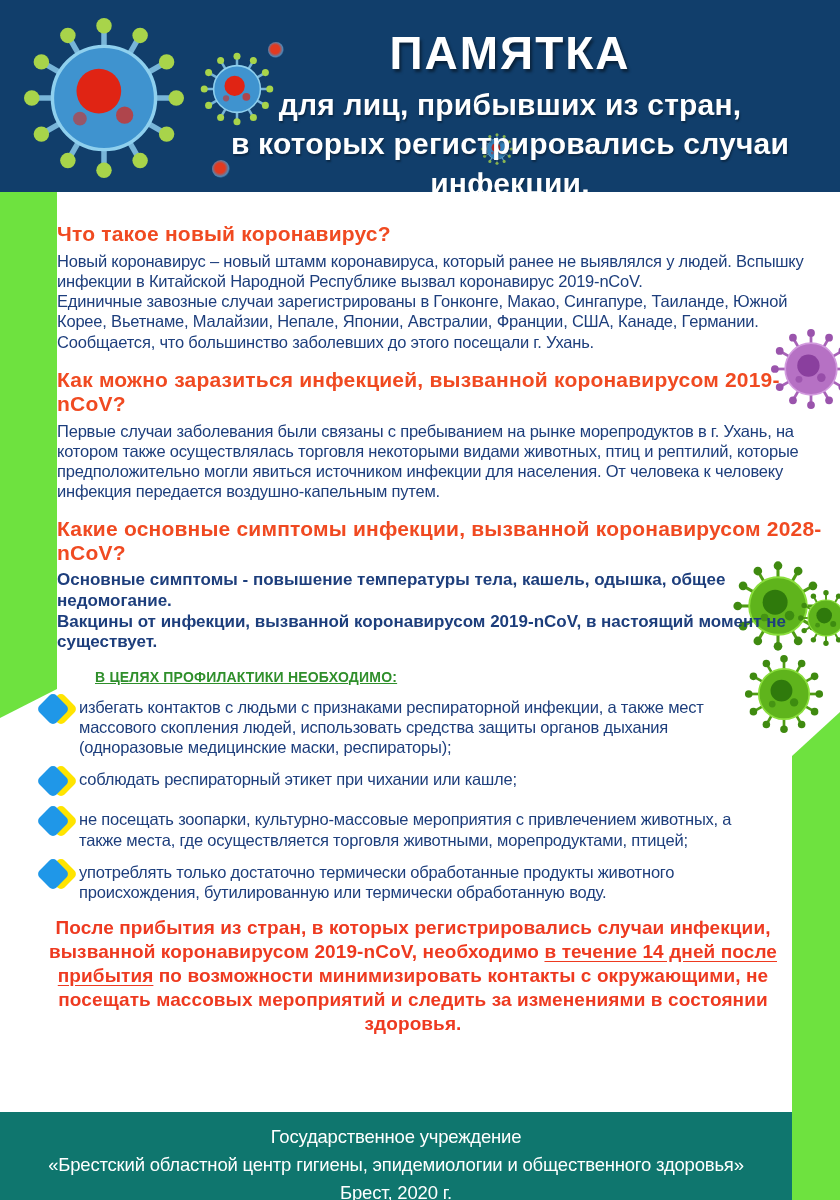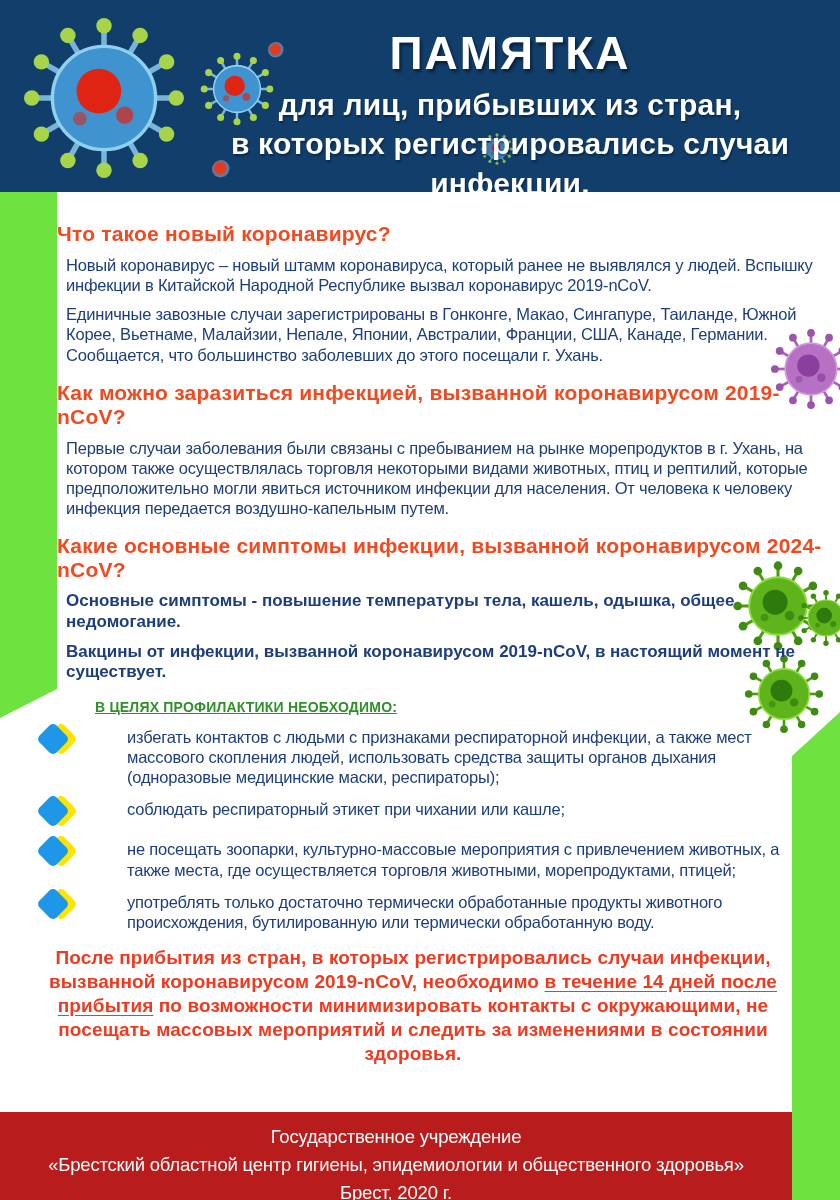--- a/index.html
+++ b/index.html
@@ -21,38 +21,38 @@
 
   
   .green-left{position:absolute;left:0;top:192px;width:57px;height:526px;background:#6ee23f;
               clip-path:polygon(0 0,100% 0,100% 94.5%,0 100%);}
   .green-right{position:absolute;left:792px;top:712px;width:48px;height:488px;background:#6ee23f;
                clip-path:polygon(100% 0,100% 100%,0 100%,0 9%);}
 
   
   .content{position:absolute;left:0;top:192px;width:840px;padding:14px 18px 0 57px;box-sizing:border-box;}
   .sec-h{font-size:21px;font-weight:bold;color:#f04a21;margin:16px 0 5px;letter-spacing:.2px;}
-  .sec-p{font-size:16.5px;color:#1d3e7c;line-height:1.22;margin:9px;letter-spacing:-.2px;}
+  .sec-p{font-size:16.5px;color:#1d3e7c;line-height:1.22;margin:0;letter-spacing:-.2px;}
   .sec-p.bold{font-weight:bold;font-size:17px;letter-spacing:0;}
   .prev-h{font-size:14px;font-weight:bold;color:#2f8f2b;text-decoration:underline;
           margin:16px 0 4px 38px;letter-spacing:.2px;}
   .bullets{list-style:none;margin:6px 0 0 -24px;padding:0;}
-  .bullets li{display:flex;align-items:flex-start;margin:9px 0;gap:48px;}
+  .bullets li{display:flex;align-items:flex-start;margin:9px 0;}
   .diamond{position:relative;flex:0 0 46px;height:30px;margin-top:1px;}
   .diamond i{position:absolute;width:24px;height:24px;top:2px;border-radius:5px;transform:rotate(45deg);display:block;}
   .diamond .d-y{left:16px;background:#ffe400;}
   .diamond .d-b{left:8px;background:#1f97e8;}
   .bullets .b-text{font-size:16.5px;color:#1d3e7c;line-height:1.22;letter-spacing:-.2px;padding-top:3px;}
 
   .warning{margin:14px 0 0 -24px;width:760px;text-align:center;
            font-size:19px;font-weight:bold;color:#ee3a20;line-height:1.27;letter-spacing:.1px;}
   .warning u{text-underline-offset:3px;}
 
   
-  .footer{position:absolute;left:0;top:1112px;width:792px;height:88px;background:#b91c1c;
+  .footer{position:absolute;left:0;top:1112px;width:792px;height:88px;background:#0f766e;
           color:#ffffff;text-align:center;font-size:18.5px;line-height:1.5;padding-top:11px;box-sizing:border-box;}
   .footer div{letter-spacing:-.2px;}
 </style>
 </head>
 <body>
 
 <svg width="0" height="0" style="position:absolute">
   <defs>
     <symbol id="virus" viewBox="0 0 100 100">
       <g stroke="var(--spike)" stroke-width="3.2">
@@ -141,21 +141,21 @@
     <div class="sec">
       <p class="sec-p" style="width:735px">Единичные завозные случаи зарегистрированы в Гонконге, Макао, Сингапуре, Таиланде, Южной Корее, Вьетнаме, Малайзии, Непале, Японии, Австралии, Франции, США, Канаде, Германии. Сообщается, что большинство заболевших до этого посещали г. Ухань.</p>
     </div>
 
     <div class="sec">
       <div class="sec-h">Как можно заразиться инфекцией, вызванной коронавирусом 2019-nCoV?</div>
       <p class="sec-p">Первые случаи заболевания были связаны с пребыванием на рынке морепродуктов в г. Ухань, на котором также осуществлялась торговля некоторыми видами животных, птиц и рептилий, которые предположительно могли явиться источником инфекции для населения. От человека к человеку инфекция передается воздушно-капельным путем.</p>
     </div>
 
     <div class="sec">
-      <div class="sec-h">Какие основные симптомы инфекции, вызванной коронавирусом 2024-nCoV?</div>
+      <div class="sec-h">Какие основные симптомы инфекции, вызванной коронавирусом 2028-nCoV?</div>
       <p class="sec-p bold">Основные симптомы - повышение температуры тела, кашель, одышка, общее недомогание.</p>
     </div>
 
     <div class="sec">
       <p class="sec-p bold">Вакцины от инфекции, вызванной коронавирусом 2019-nCoV, в настоящий момент не существует.</p>
     </div>
 
     <div class="prev-h">В ЦЕЛЯХ ПРОФИЛАКТИКИ НЕОБХОДИМО:</div>
 
     <ul class="bullets">

